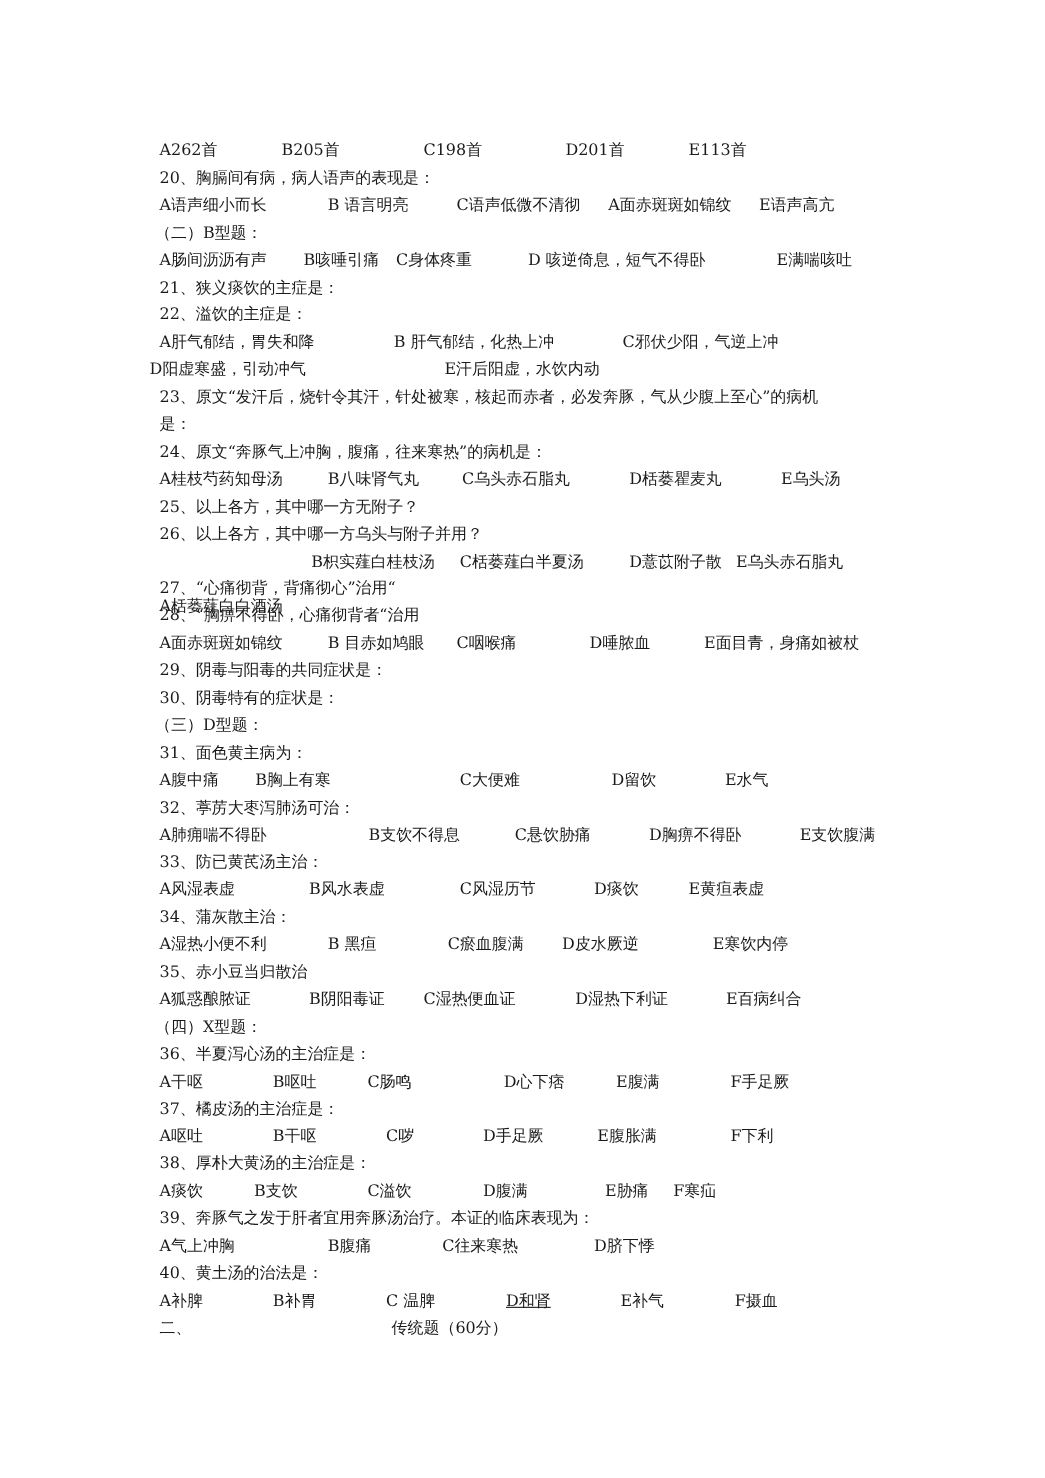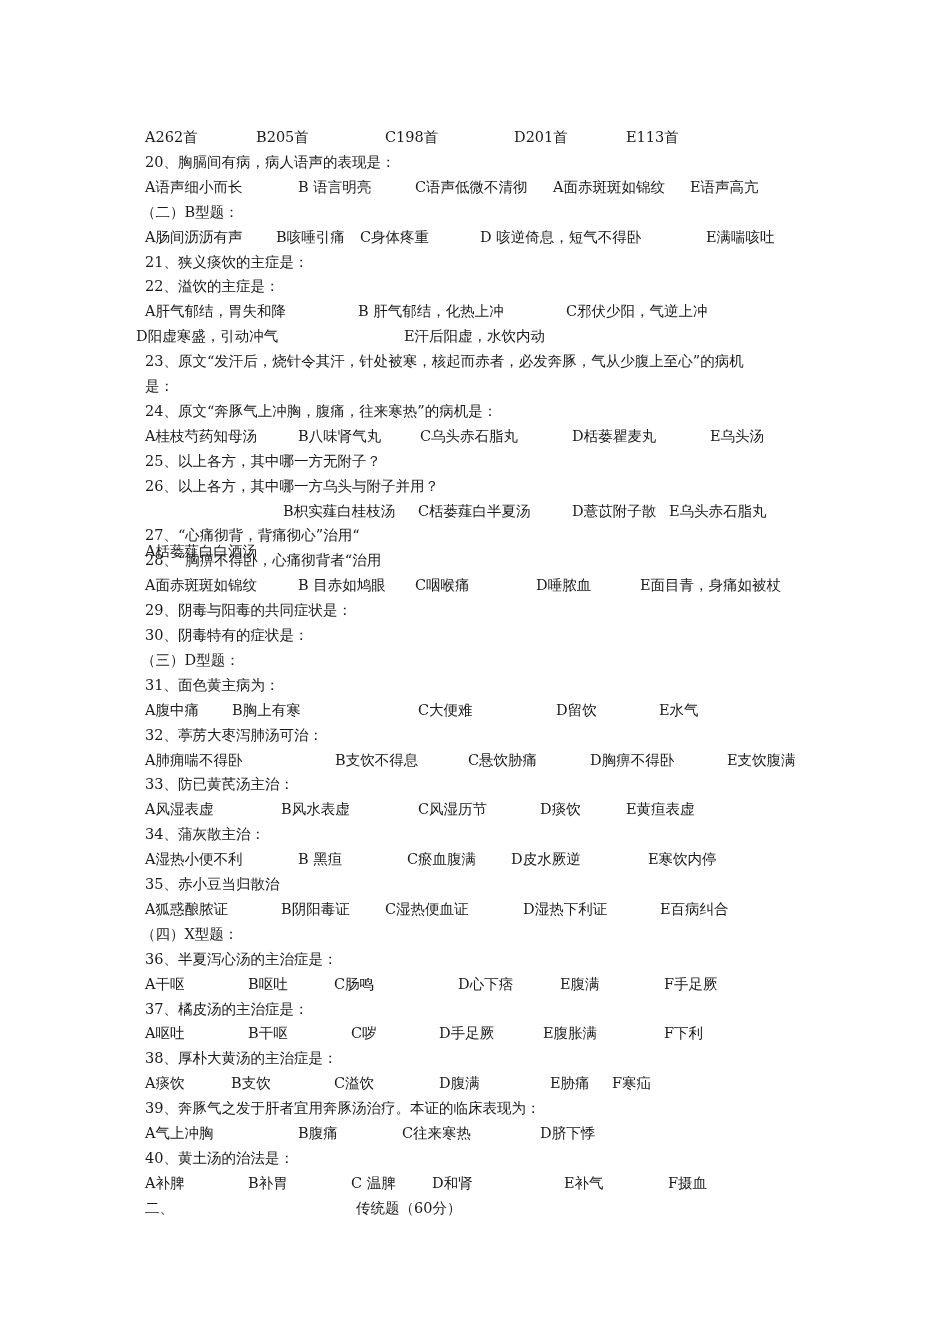--- a/index.html
+++ b/index.html
@@ -201,21 +201,21 @@
       <span class="seg" style="left: 402px;">C往来寒热</span>
       <span class="seg" style="left: 540px;">D脐下悸</span>
     </div>
     <div class="line" style="top: 1146.9px; text-align: center;">
       <span class="seg" style="left: 145px;">40、黄土汤的治法是：</span>
     </div>
     <div class="line" style="top: 1171.8px;">
       <span class="seg" style="left: 145px;">A补脾</span>
       <span class="seg" style="left: 248px;">B补胃</span>
       <span class="seg" style="left: 351px;">C 温脾</span>
-      <span class="seg" style="left: 432px;">D和肾</span>
+      <span class="seg" style="left: 460px; text-decoration: underline;">D和肾</span>
       <span class="seg" style="left: 564px;">E补气</span>
       <span class="seg" style="left: 668px;">F摄血</span>
     </div>
     <div class="line" style="top: 1196.7px;">
       <span class="seg" style="left: 145px;">二、</span>
       <span class="seg" style="left: 356px;">传统题（60分）</span>
     </div>
   </div>
 
 </body></html>

